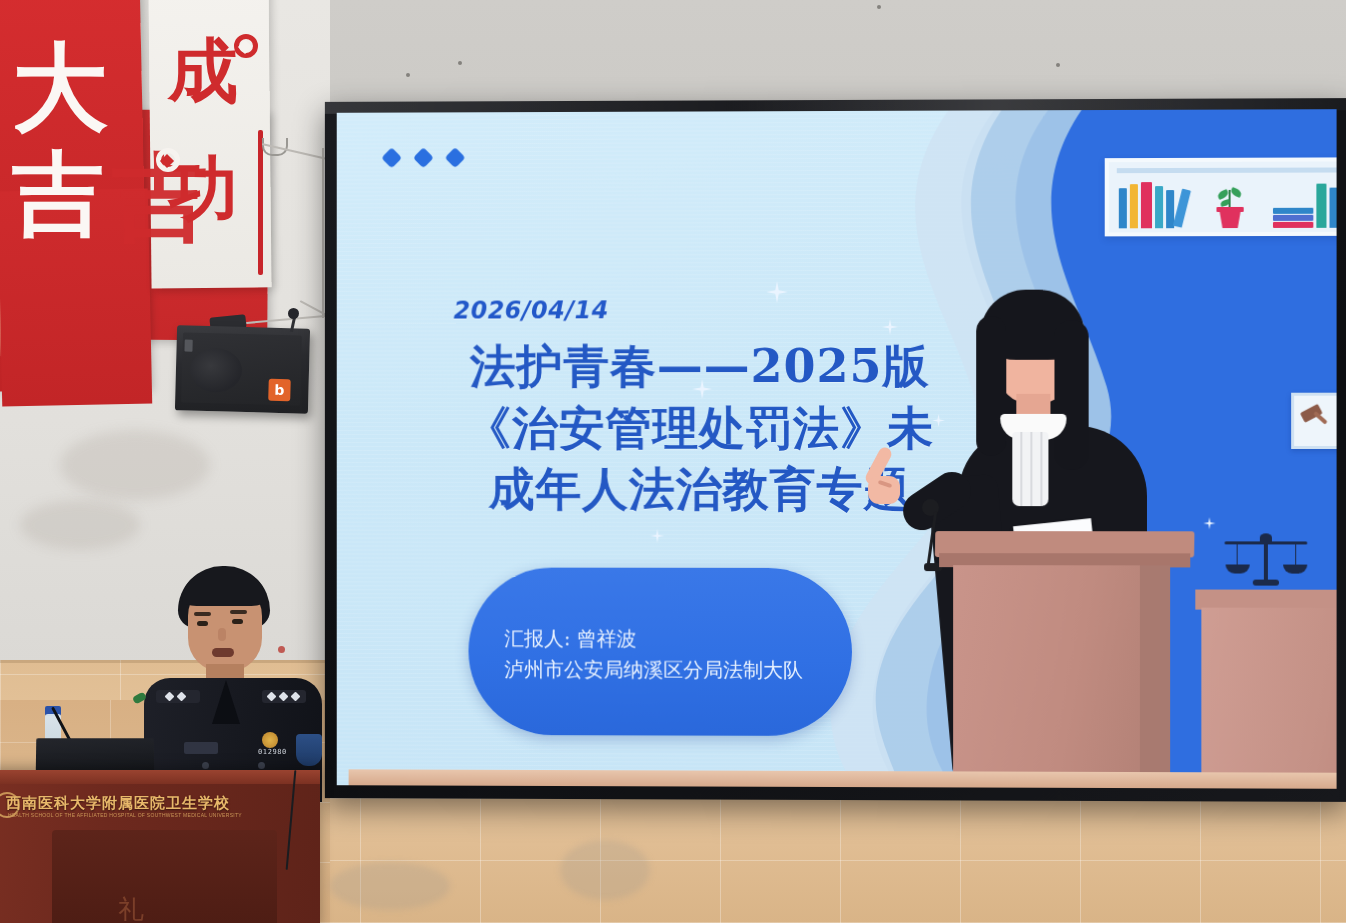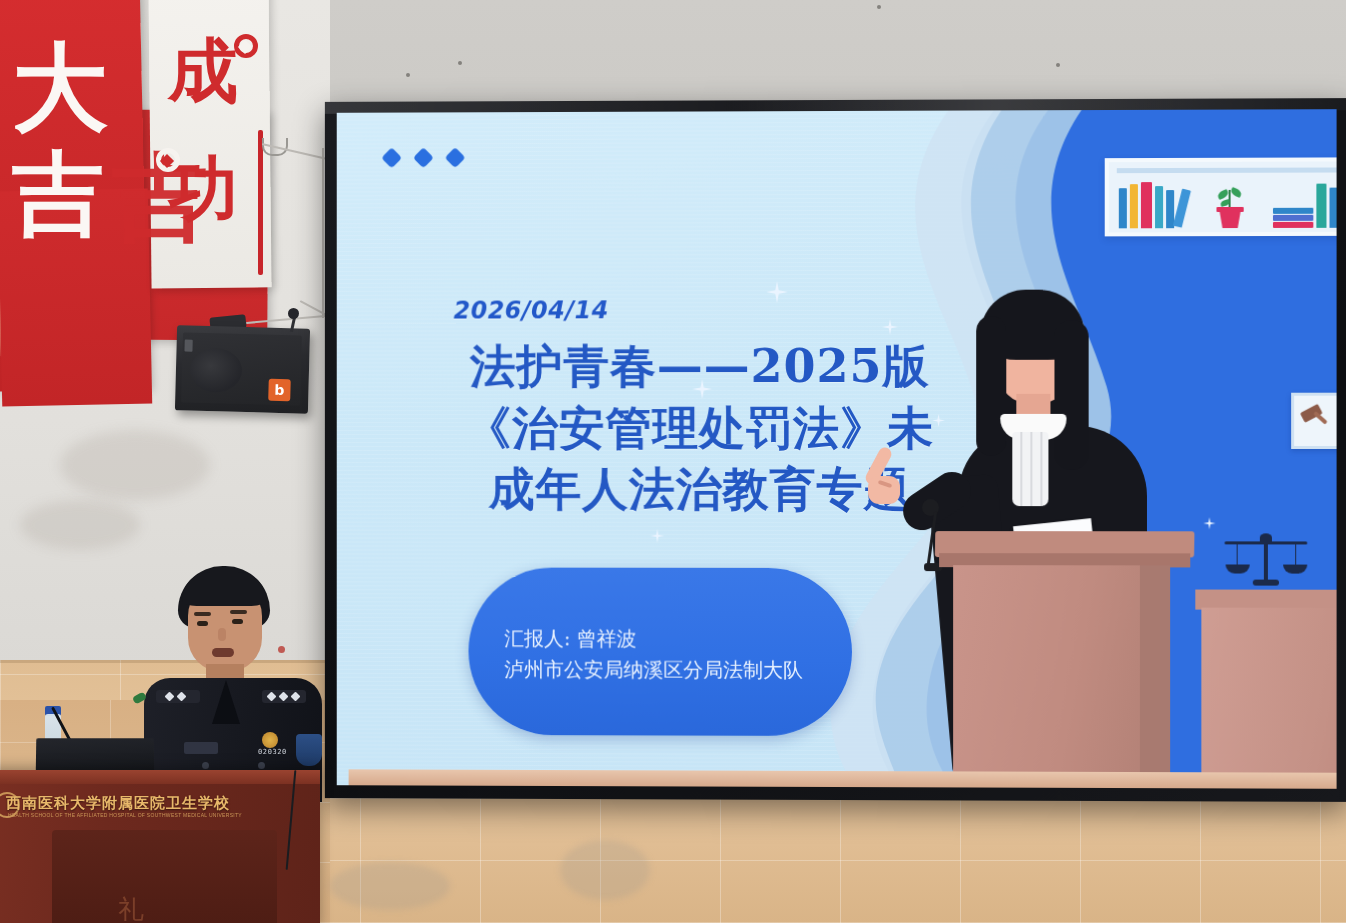--- a/index.html
+++ b/index.html
@@ -476,21 +476,21 @@
     <div class="o-lapel"></div>
     <div class="o-shoulder" style="left:16px;"></div>
     <div class="o-shoulder" style="left:122px;"></div>
     <div class="o-pip" style="left:26px;top:127px;"></div>
     <div class="o-pip" style="left:38px;top:127px;"></div>
     <div class="o-pip" style="left:128px;top:127px;"></div>
     <div class="o-pip" style="left:140px;top:127px;"></div>
     <div class="o-pip" style="left:152px;top:127px;"></div>
     <div class="o-chest"></div>
     <div class="o-badge"></div>
-    <div class="o-num">020320</div>
+    <div class="o-num">012980</div>
     <div class="o-arm-patch"></div>
     <div class="o-btn" style="left:62px;top:196px;"></div>
     <div class="o-btn" style="left:118px;top:196px;"></div>
   </div>
 
   <div class="bottle-cap"></div>
   <div class="bottle"></div>
   <div class="rmic"></div>
   <div class="rmic-tip"></div>
   <div class="laptop"></div>

